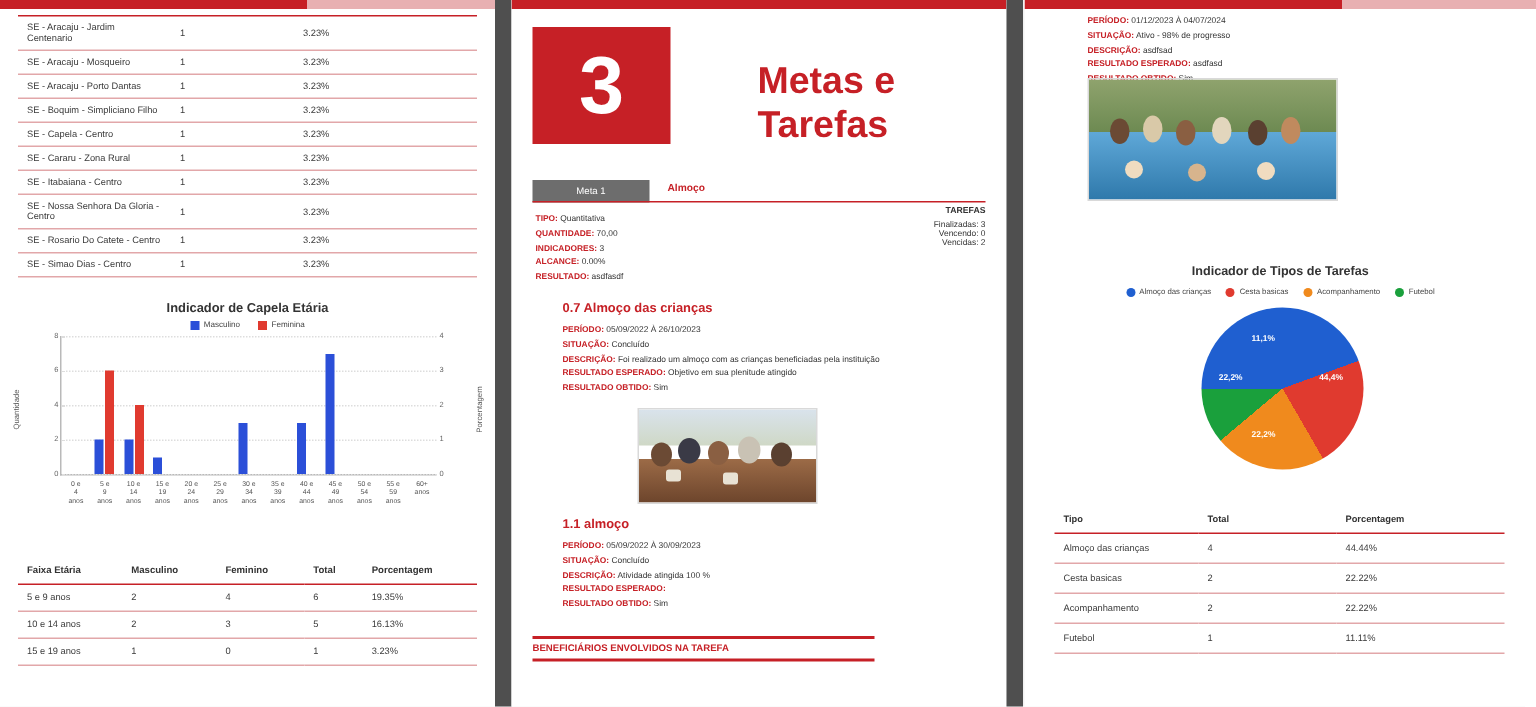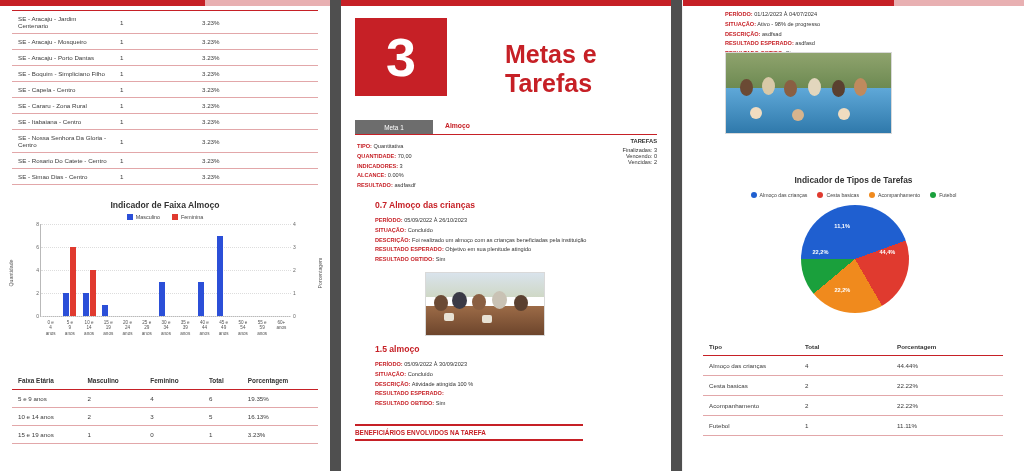--- a/index.html
+++ b/index.html
@@ -137,21 +137,21 @@
             <tr>
               <td class="c1">SE - Simao Dias - Centro</td>
               <td class="c2">1</td>
               <td class="c3">3.23%</td>
             </tr>
           </tbody>
         </table>
     </div>
 
     <div class="chart-wrap">
-      <div class="chart-title">Indicador de Faixa Almoço</div>
+      <div class="chart-title">Indicador de Capela Etária</div>
       <div class="legend">
         <span>
             <i class="swatch" style="background:#2b4fd8"></i>
             <em style="font-style:normal">Masculino</em>
           </span>
         <span>
             <i class="swatch" style="background:#e03a2f"></i>
             <em style="font-style:normal">Feminina</em>
           </span>
       </div>
@@ -322,21 +322,21 @@
         <div class="tbl2"></div>
       <div class="kid" style="left:8px;top:22px;width:14px;height:16px;background:#6b4a34;"></div>
       <div class="kid" style="left:26px;top:19px;width:15px;height:17px;background:#3a3a46;"></div>
       <div class="kid" style="left:46px;top:21px;width:14px;height:16px;background:#8a5f42;"></div>
       <div class="kid" style="left:66px;top:18px;width:15px;height:18px;background:#c9c2b4;"></div>
       <div class="kid" style="left:88px;top:22px;width:14px;height:16px;background:#5a4030;"></div>
       <div class="kid" style="left:18px;top:40px;width:10px;height:8px;background:#e8e2d4;border-radius:2px;"></div>
       <div class="kid" style="left:56px;top:42px;width:10px;height:8px;background:#e8e2d4;border-radius:2px;"></div>
     </div>
 
-    <div class="sub-h" style="left:34px;top:344px;">1.5 almoço</div>
+    <div class="sub-h" style="left:34px;top:344px;">1.1 almoço</div>
     <div class="kv" id="task2-fields" style="position:absolute;left:34px;top:360px;width:275px;">
         <div><b>PERÍODO:</b><span> 05/09/2022 À 30/09/2023</span></div>
         <div><b>SITUAÇÃO:</b><span> Concluído</span></div>
         <div><b>DESCRIÇÃO:</b><span> Atividade atingida 100 %</span></div>
         <div><b>RESULTADO ESPERADO:</b><span> </span></div>
         <div><b>RESULTADO OBTIDO:</b><span> Sim</span></div>
       </div>
 
     <div class="banner" style="top:424px;">BENEFICIÁRIOS ENVOLVIDOS NA TAREFA</div>
   </div>

